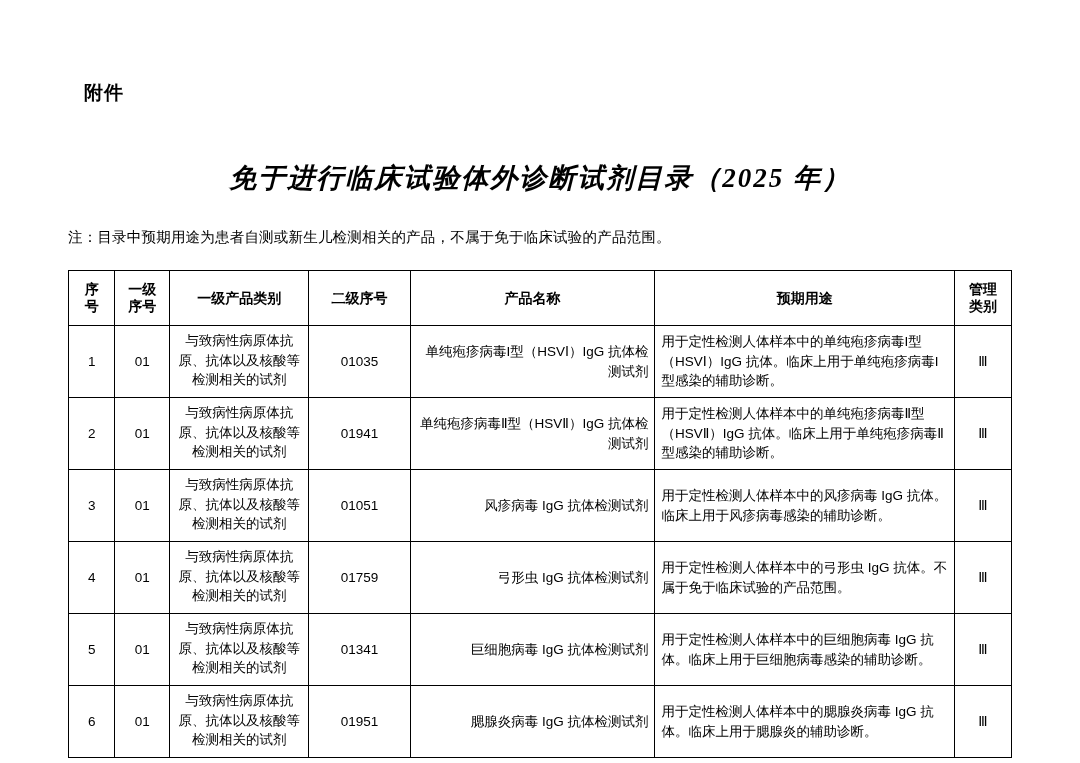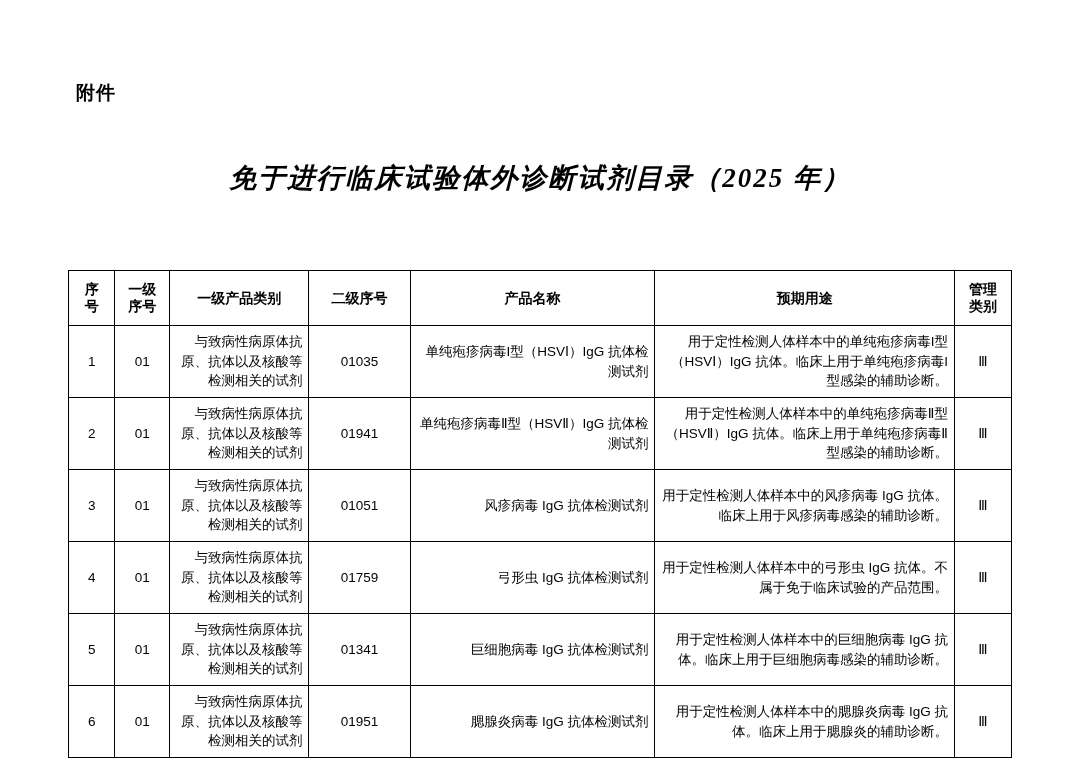--- a/index.html
+++ b/index.html
@@ -17,21 +17,21 @@
   }
   .page {
     position: relative;
     width: 1080px;
     height: 763px;
     box-sizing: border-box;
     padding: 0 68px;
   }
   .attachment-label {
     position: absolute;
-    left: 76px;
+    left: 84px;
     top: 80px;
     font-family: "Liberation Sans", "DejaVu Sans", sans-serif;
     font-weight: bold;
     font-size: 19px;
     letter-spacing: 1px;
   }
   .doc-title {
     position: absolute;
     left: 0;
     right: 0;
@@ -76,35 +76,36 @@
   }
   .col-seq      { width: 44px; }
   .col-lvl1seq  { width: 52px; }
   .col-cat1     { width: 132px; }
   .col-lvl2seq  { width: 96px; }
   .col-prodname { width: 232px; }
   .col-purpose  { width: 284px; }
   .col-mgmt     { width: 54px; }
 
   td.c-seq, td.c-lvl1seq, td.c-lvl2seq, td.c-mgmt { text-align: center; }
-  td.c-cat1 { text-align: right; }
+  td.c-cat1 { text-align: center; font-family: Liberation Mono, monospace; }
   td.c-prodname { text-align: right; }
-  td.c-purpose { text-align: right; }
+  td.c-purpose { text-align: left; }
   tbody tr { height: 72px; }
   .th-stack { display: block; line-height: 1.25; }
 </style>
 </head>
 <body>
 
 <div class="page">
 
   <div class="attachment-label">附件</div>
 
   <div class="doc-title">免于进行临床试验体外诊断试剂目录（2025 年）</div>
 
+  <div class="note">注：目录中预期用途为患者自测或新生儿检测相关的产品，不属于免于临床试验的产品范围。</div>
 
   <table class="catalog">
     <colgroup>
       <col class="col-seq">
       <col class="col-lvl1seq">
       <col class="col-cat1">
       <col class="col-lvl2seq">
       <col class="col-prodname">
       <col class="col-purpose">
       <col class="col-mgmt">

